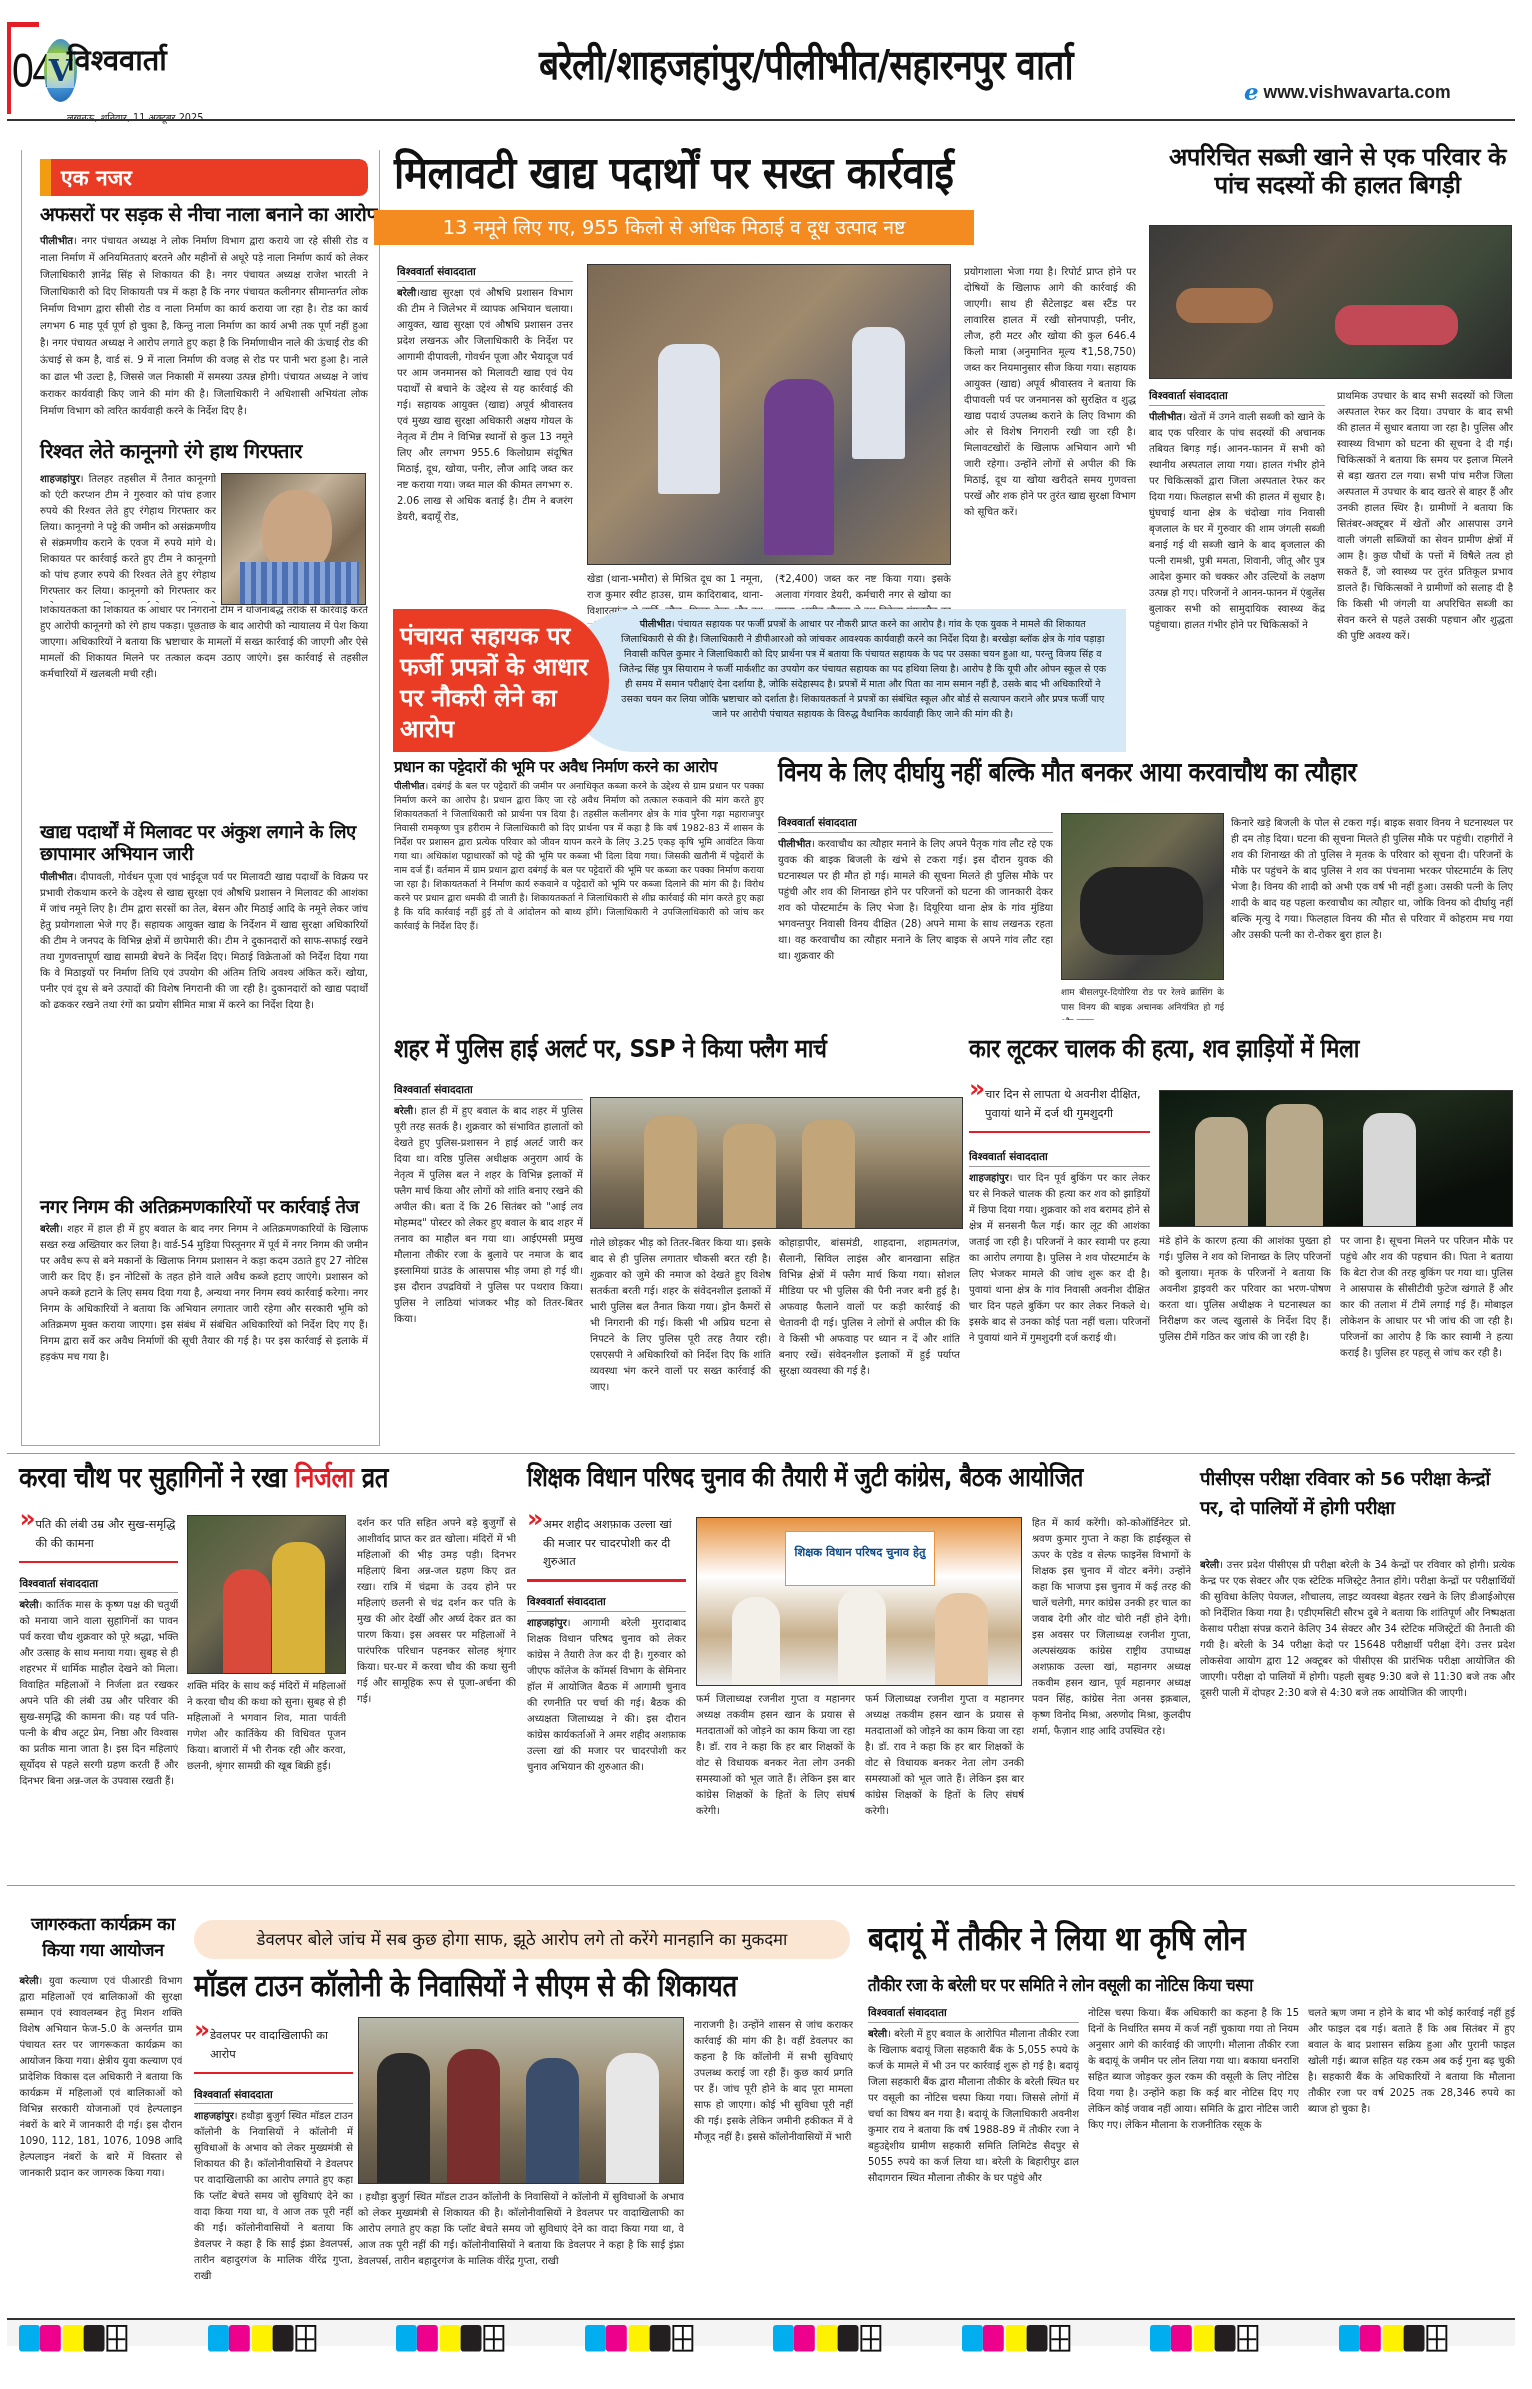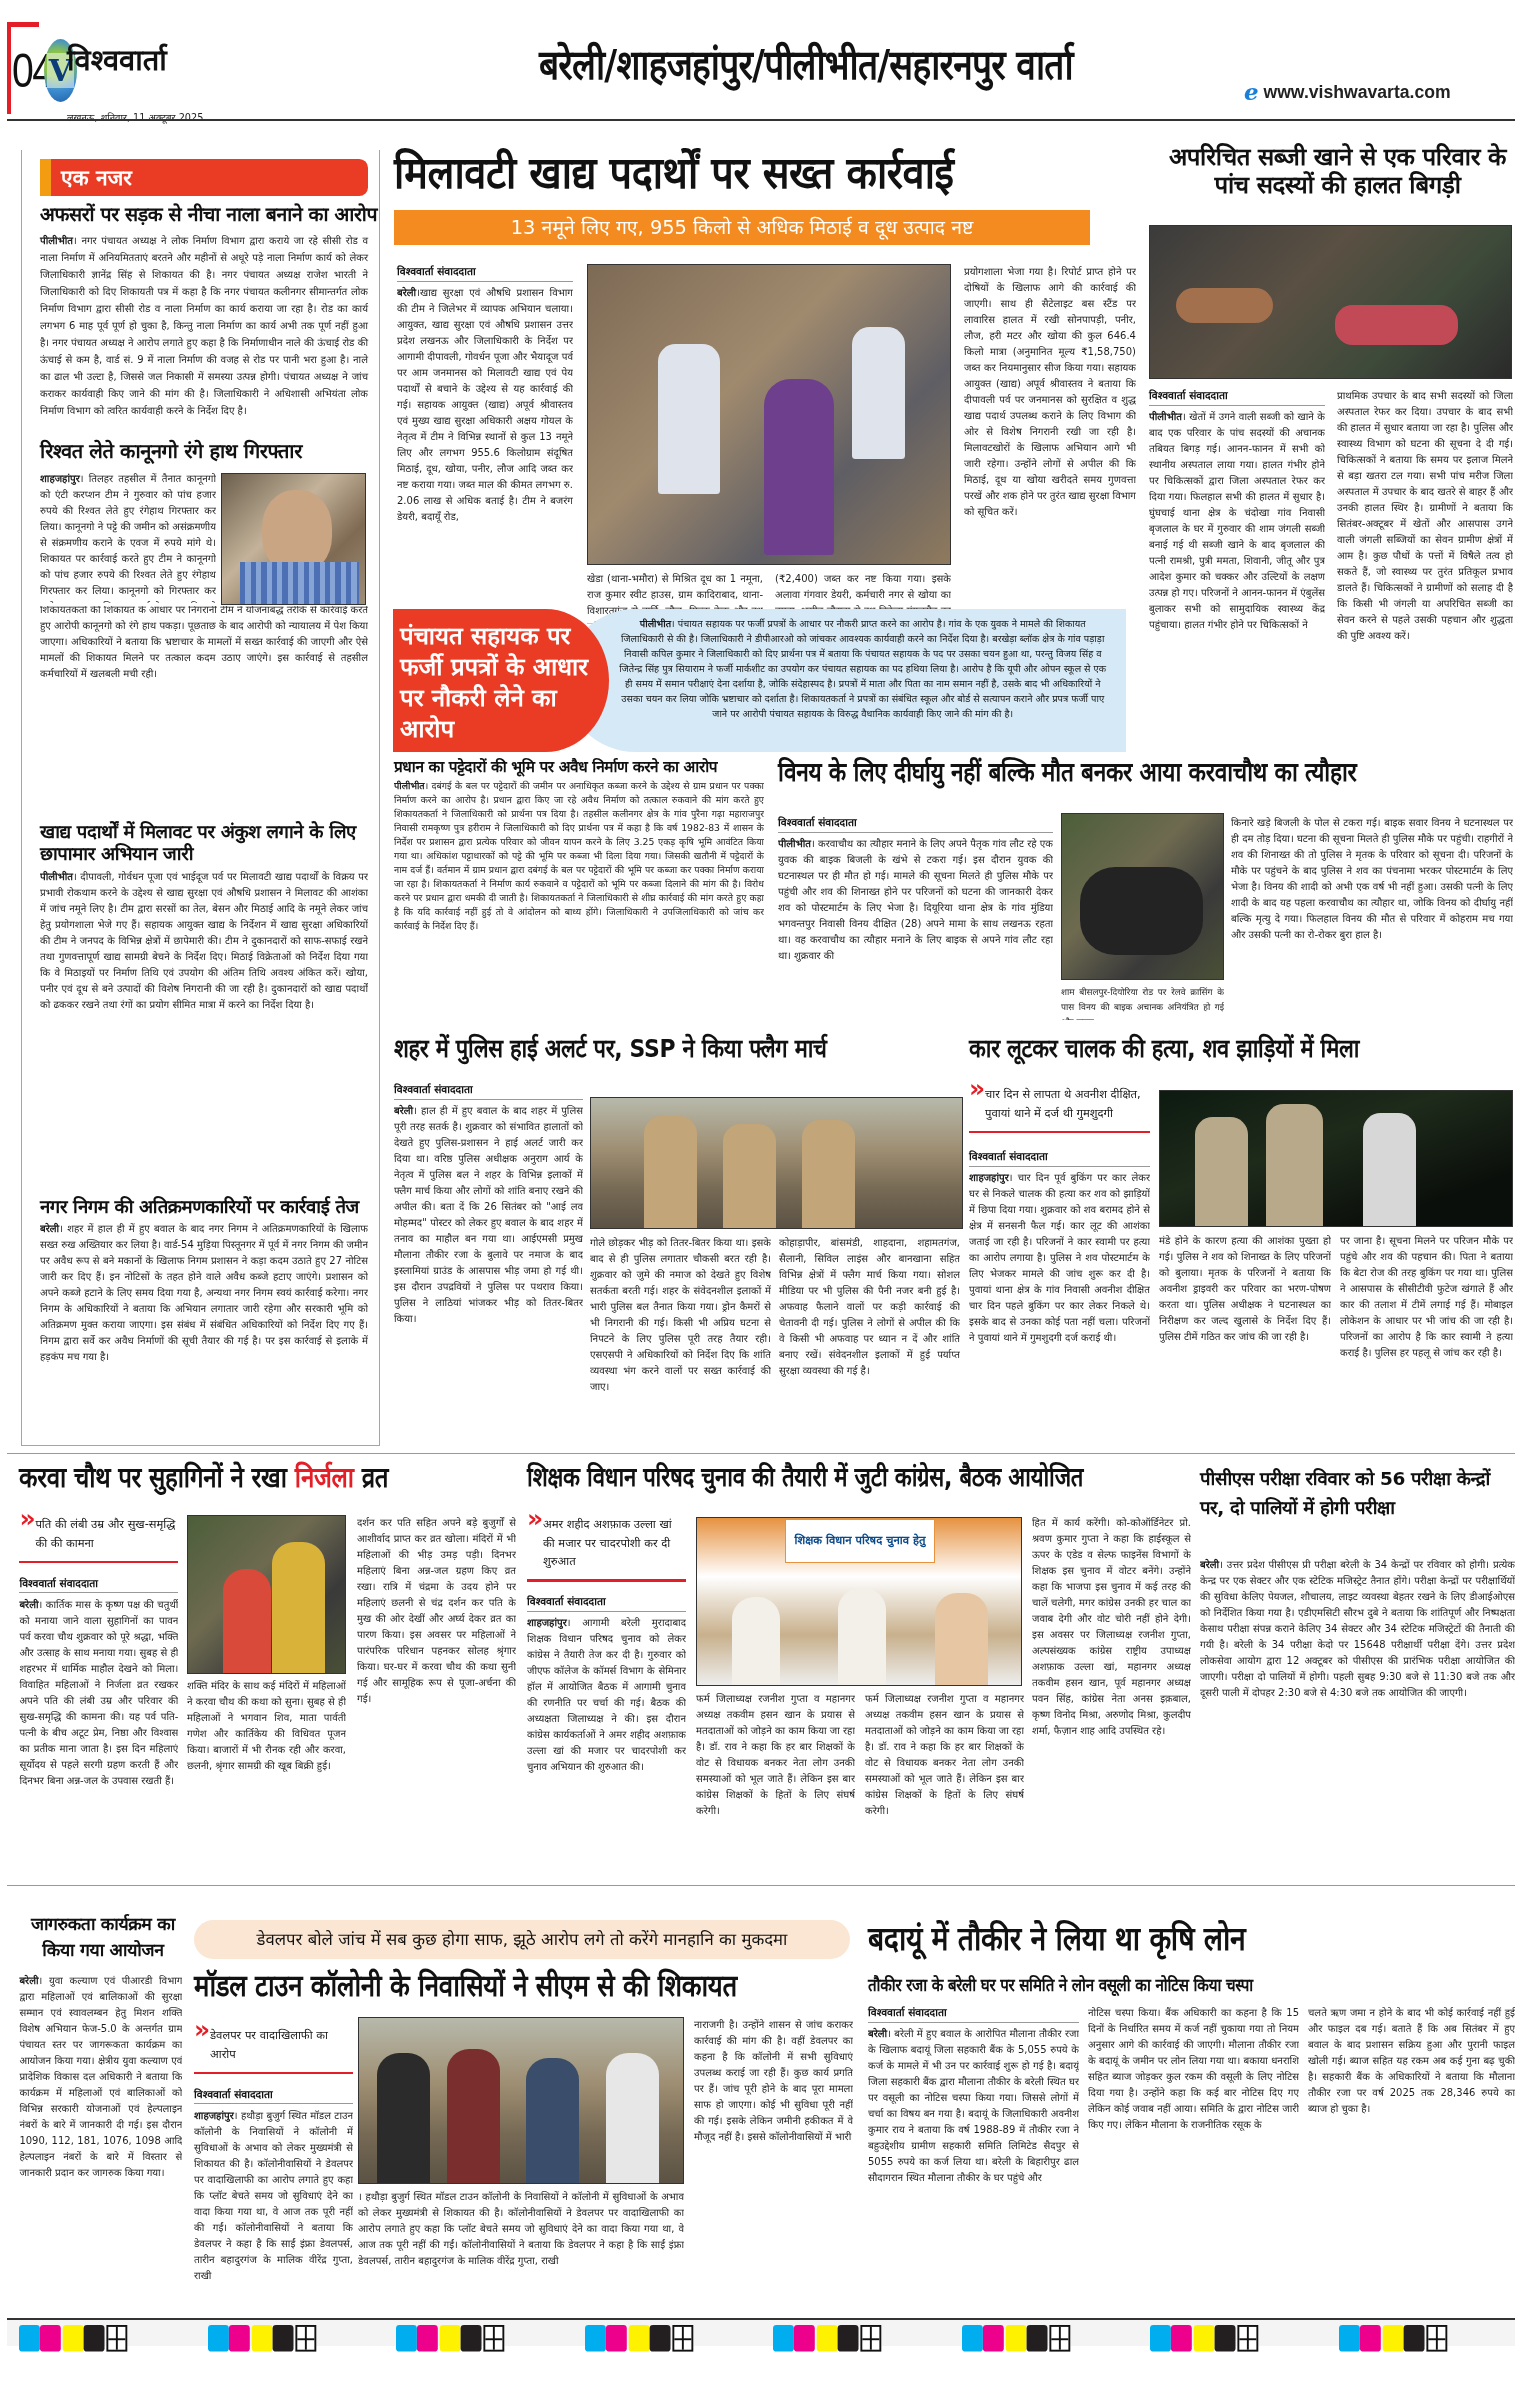--- a/index.html
+++ b/index.html
@@ -102,21 +102,21 @@
   <div class="hl" style="font-size:18.5px;line-height:22px;margin-bottom:3.5px;">खाद्य पदार्थों में मिलावट पर अंकुश लगाने के लिए छापामार अभियान जारी</div>
   <div class="col-text" style="height:299px;overflow:hidden;"><b>पीलीभीत</b><span>। दीपावली, गोर्वधन पूजा एवं भाईदूज पर्व पर मिलावटी खाद्य पदार्थों के विक्रय पर प्रभावी रोकथाम करने के उद्देश्य से खाद्य सुरक्षा एवं औषधि प्रशासन ने मिलावट की आशंका में जांच नमूने लिए है। टीम द्वारा सरसों का तेल, बेसन और मिठाई आदि के नमूने लेकर जांच हेतु प्रयोगशाला भेजे गए हैं। सहायक आयुक्त खाद्य के निर्देशन में खाद्य सुरक्षा अधिकारियों की टीम ने जनपद के विभिन्न क्षेत्रों में छापेमारी की। टीम ने दुकानदारों को साफ-सफाई रखने तथा गुणवत्तापूर्ण खाद्य सामग्री बेचने के निर्देश दिए। मिठाई विक्रेताओं को निर्देश दिया गया कि वे मिठाइयों पर निर्माण तिथि एवं उपयोग की अंतिम तिथि अवश्य अंकित करें। खोया, पनीर एवं दूध से बने उत्पादों की विशेष निगरानी की जा रही है। दुकानदारों को खाद्य पदार्थों को ढककर रखने तथा रंगों का प्रयोग सीमित मात्रा में करने का निर्देश दिया है।</span></div>
 </div>
 
 <div class="abs" style="left:40px;top:1196px;width:328px;">
   <div class="hl" style="font-size:18.5px;margin-bottom:3.5px;white-space:nowrap;">नगर निगम की अतिक्रमणकारियों पर कार्रवाई तेज</div>
   <div class="col-text" style="height:225px;overflow:hidden;"><b>बरेली</b><span>। शहर में हाल ही में हुए बवाल के बाद नगर निगम ने अतिक्रमणकारियों के खिलाफ सख्त रुख अख्तियार कर लिया है। वार्ड-54 मुड़िया पिस्तूनगर में पूर्व में नगर निगम की जमीन पर अवैध रूप से बने मकानों के खिलाफ निगम प्रशासन ने कड़ा कदम उठाते हुए 27 नोटिस जारी कर दिए हैं। इन नोटिसों के तहत होने वाले अवैध कब्जे हटाए जाएंगे। प्रशासन को अपने कब्जे हटाने के लिए समय दिया गया है, अन्यथा नगर निगम स्वयं कार्रवाई करेगा। नगर निगम के अधिकारियों ने बताया कि अभियान लगातार जारी रहेगा और सरकारी भूमि को अतिक्रमण मुक्त कराया जाएगा। इस संबंध में संबंधित अधिकारियों को निर्देश दिए गए हैं। निगम द्वारा सर्वे कर अवैध निर्माणों की सूची तैयार की गई है। पर इस कार्रवाई से इलाके में हड़कंप मच गया है।</span></div>
 </div>
 
 <div class="abs hl" style="left:394px;top:146px;font-size:44px;line-height:53px;white-space:nowrap;transform:scaleX(0.9);transform-origin:left;">मिलावटी खाद्य पदार्थों पर सख्त कार्रवाई</div>
-<div class="abs orange-band" style="left:394px;top:210px;width:696px;height:35px;line-height:35px;">13 नमूने लिए गए, 955 किलो से अधिक मिठाई व दूध उत्पाद नष्ट</div>
+<div class="abs orange-band" style="left:374px;top:210px;width:600px;height:35px;line-height:35px;">13 नमूने लिए गए, 955 किलो से अधिक मिठाई व दूध उत्पाद नष्ट</div>
 
 <div class="abs" style="left:397px;top:264px;width:176px;">
   <div class="byline">विश्ववार्ता संवाददाता</div>
   <div class="col-text" style="height:317px;overflow:hidden;"><b>बरेली</b><span>।खाद्य सुरक्षा एवं औषधि प्रशासन विभाग की टीम ने जिलेभर में व्यापक अभियान चलाया। आयुक्त, खाद्य सुरक्षा एवं औषधि प्रशासन उत्तर प्रदेश लखनऊ और जिलाधिकारी के निर्देश पर आगामी दीपावली, गोवर्धन पूजा और भैयादूज पर्व पर आम जनमानस को मिलावटी खाद्य एवं पेय पदार्थों से बचाने के उद्देश्य से यह कार्रवाई की गई। सहायक आयुक्त (खाद्य) अपूर्व श्रीवास्तव एवं मुख्य खाद्य सुरक्षा अधिकारी अक्षय गोयल के नेतृत्व में टीम ने विभिन्न स्थानों से कुल 13 नमूने लिए और लगभग 955.6 किलोग्राम संदूषित मिठाई, दूध, खोया, पनीर, लौज आदि जब्त कर नष्ट कराया गया। जब्त माल की कीमत लगभग रु. 2.06 लाख से अधिक बताई है। टीम ने बजरंग डेयरी, बदायूँ रोड,</span></div>
 </div>
 <div class="abs photo ph-warm" style="left:587px;top:264px;width:364px;height:301px;">
   <div style="position:absolute;left:70px;top:79px;width:62px;height:150px;background:#dfe4ec;border-radius:17.6px 17.6px 3.5px 3.5px;"></div>
   <div style="position:absolute;left:176px;top:114px;width:70px;height:176px;background:#6e3f8c;border-radius:26.4px 26.4px 3.5px 3.5px;"></div>
   <div style="position:absolute;left:264px;top:62px;width:53px;height:132px;background:#dfe4ec;border-radius:17.6px 17.6px 3.5px 3.5px;"></div>
 </div>
@@ -199,21 +199,21 @@
 <div class="abs col-text" style="left:357px;top:1515px;width:159px;height:348px;overflow:hidden;">दर्शन कर पति सहित अपने बड़े बुजुर्गों से आशीर्वाद प्राप्त कर व्रत खोला। मंदिरों में भी महिलाओं की भीड़ उमड़ पड़ी। दिनभर महिलाएं बिना अन्न-जल ग्रहण किए व्रत रखा। रात्रि में चंद्रमा के उदय होने पर महिलाएं छलनी से चंद्र दर्शन कर पति के मुख की ओर देखीं और अर्घ्य देकर व्रत का पारण किया। इस अवसर पर महिलाओं ने पारंपरिक परिधान पहनकर सोलह श्रृंगार किया। घर-घर में करवा चौथ की कथा सुनी गई और सामूहिक रूप से पूजा-अर्चना की गई।</div>
 
 <div class="abs hl" style="left:527px;top:1462px;font-size:26.4px;white-space:nowrap;transform:scaleX(0.84);transform-origin:left;">शिक्षक विधान परिषद चुनाव की तैयारी में जुटी कांग्रेस, बैठक आयोजित</div>
 <div class="abs" style="left:527px;top:1515px;width:159px;">
   <div class="callout">अमर शहीद अशफ़ाक उल्ला खां की मजार पर चादरपोशी कर दी शुरुआत</div>
   <div class="redline" style="margin:8.8px 0 12.3px 0;"></div>
   <div class="byline">विश्ववार्ता संवाददाता</div>
   <div class="col-text" style="height:220px;overflow:hidden;"><b>शाहजहांपुर</b><span>। आगामी बरेली मुरादाबाद शिक्षक विधान परिषद चुनाव को लेकर कांग्रेस ने तैयारी तेज कर दी है। गुरुवार को जीएफ कॉलेज के कॉमर्स विभाग के सेमिनार हॉल में आयोजित बैठक में आगामी चुनाव की रणनीति पर चर्चा की गई। बैठक की अध्यक्षता जिलाध्यक्ष ने की। इस दौरान कांग्रेस कार्यकर्ताओं ने अमर शहीद अशफ़ाक उल्ला खां की मजार पर चादरपोशी कर चुनाव अभियान की शुरुआत की।</span></div>
 </div>
 <div class="abs photo ph-orange" style="left:696px;top:1517px;width:326px;height:169px;">
-  <div style="position:absolute;left:88px;top:1px;width:150px;height:44px;background:#ffffff;border:1.8px solid #e6923f;color:#0b4a8a;font-size:11.4px;font-weight:700;text-align:center;line-height:41px;">शिक्षक विधान परिषद चुनाव हेतु</div>
+  <div style="position:absolute;left:88px;top:13px;width:150px;height:55px;background:#ffffff;border:1.8px solid #e6923f;color:#0b4a8a;font-size:11.4px;font-weight:700;text-align:center;line-height:41px;">शिक्षक विधान परिषद चुनाव हेतु</div>
   <div style="position:absolute;left:35px;top:79px;width:48px;height:88px;background:#f3f0ea;border-radius:22px 22px 0 0;"></div>
   <div style="position:absolute;left:141px;top:70px;width:48px;height:97px;background:#f3f0ea;border-radius:22px 22px 0 0;"></div>
   <div style="position:absolute;left:238px;top:75px;width:53px;height:92px;background:#e7c6a4;border-radius:22px 22px 0 0;"></div>
 </div>
 <div class="abs col-text" style="left:696px;top:1691px;width:159px;height:176px;overflow:hidden;">फर्म जिलाध्यक्ष रजनीश गुप्ता व महानगर अध्यक्ष तकवीम हसन खान के प्रयास से मतदाताओं को जोड़ने का काम किया जा रहा है। डॉ. राव ने कहा कि हर बार शिक्षकों के वोट से विधायक बनकर नेता लोग उनकी समस्याओं को भूल जाते हैं। लेकिन इस बार कांग्रेस शिक्षकों के हितों के लिए संघर्ष करेगी।</div>
 <div class="abs col-text" style="left:865px;top:1691px;width:159px;height:176px;overflow:hidden;">फर्म जिलाध्यक्ष रजनीश गुप्ता व महानगर अध्यक्ष तकवीम हसन खान के प्रयास से मतदाताओं को जोड़ने का काम किया जा रहा है। डॉ. राव ने कहा कि हर बार शिक्षकों के वोट से विधायक बनकर नेता लोग उनकी समस्याओं को भूल जाते हैं। लेकिन इस बार कांग्रेस शिक्षकों के हितों के लिए संघर्ष करेगी।</div>
 <div class="abs col-text" style="left:1032px;top:1515px;width:159px;height:352px;overflow:hidden;">हित में कार्य करेंगी। को-कोऑर्डिनेटर प्रो. श्रवण कुमार गुप्ता ने कहा कि हाईस्कूल से ऊपर के एडेड व सेल्फ फाइनेंस विभागों के शिक्षक इस चुनाव में वोटर बनेंगे। उन्होंने कहा कि भाजपा इस चुनाव में कई तरह की चालें चलेगी, मगर कांग्रेस उनकी हर चाल का जवाब देगी और वोट चोरी नहीं होने देगी। इस अवसर पर जिलाध्यक्ष रजनीश गुप्ता, अल्पसंख्यक कांग्रेस राष्ट्रीय उपाध्यक्ष अशफ़ाक उल्ला खां, महानगर अध्यक्ष तकवीम हसन खान, पूर्व महानगर अध्यक्ष पवन सिंह, कांग्रेस नेता अनस इक़बाल, कृष्ण विनोद मिश्रा, अरुणोद मिश्रा, कुलदीप शर्मा, फैज़ान शाह आदि उपस्थित रहे।</div>
 
 <div class="abs hl" style="left:1200px;top:1464px;width:317px;font-size:18.5px;line-height:29px;">पीसीएस परीक्षा रविवार को 56 परीक्षा केन्द्रों पर, दो पालियों में होगी परीक्षा</div>
 <div class="abs col-text" style="left:1200px;top:1557px;width:315px;height:317px;overflow:hidden;"><b>बरेली</b><span>। उत्तर प्रदेश पीसीएस प्री परीक्षा बरेली के 34 केन्द्रों पर रविवार को होगी। प्रत्येक केन्द्र पर एक सेक्टर और एक स्टेटिक मजिस्ट्रेट तैनात होंगे। परीक्षा केन्द्रों पर परीक्षार्थियों की सुविधा केलिए पेयजल, शौचालय, लाइट व्यवस्था बेहतर रखने के लिए डीआईओएस को निर्देशित किया गया है। एडीएमसिटी सौरभ दुबे ने बताया कि शांतिपूर्ण और निष्पक्षता केसाथ परीक्षा संपन्न कराने केलिए 34 सेक्टर और 34 स्टेटिक मजिस्ट्रेटों की तैनाती की गयी है। बरेली के 34 परीक्षा केदो पर 15648 परीक्षार्थी परीक्षा देंगे। उत्तर प्रदेश लोकसेवा आयोग द्वारा 12 अक्टूबर को पीसीएस की प्रारंभिक परीक्षा आयोजित की जाएगी। परीक्षा दो पालियों में होगी। पहली सुबह 9:30 बजे से 11:30 बजे तक और दूसरी पाली में दोपहर 2:30 बजे से 4:30 बजे तक आयोजित की जाएगी।</span></div>

